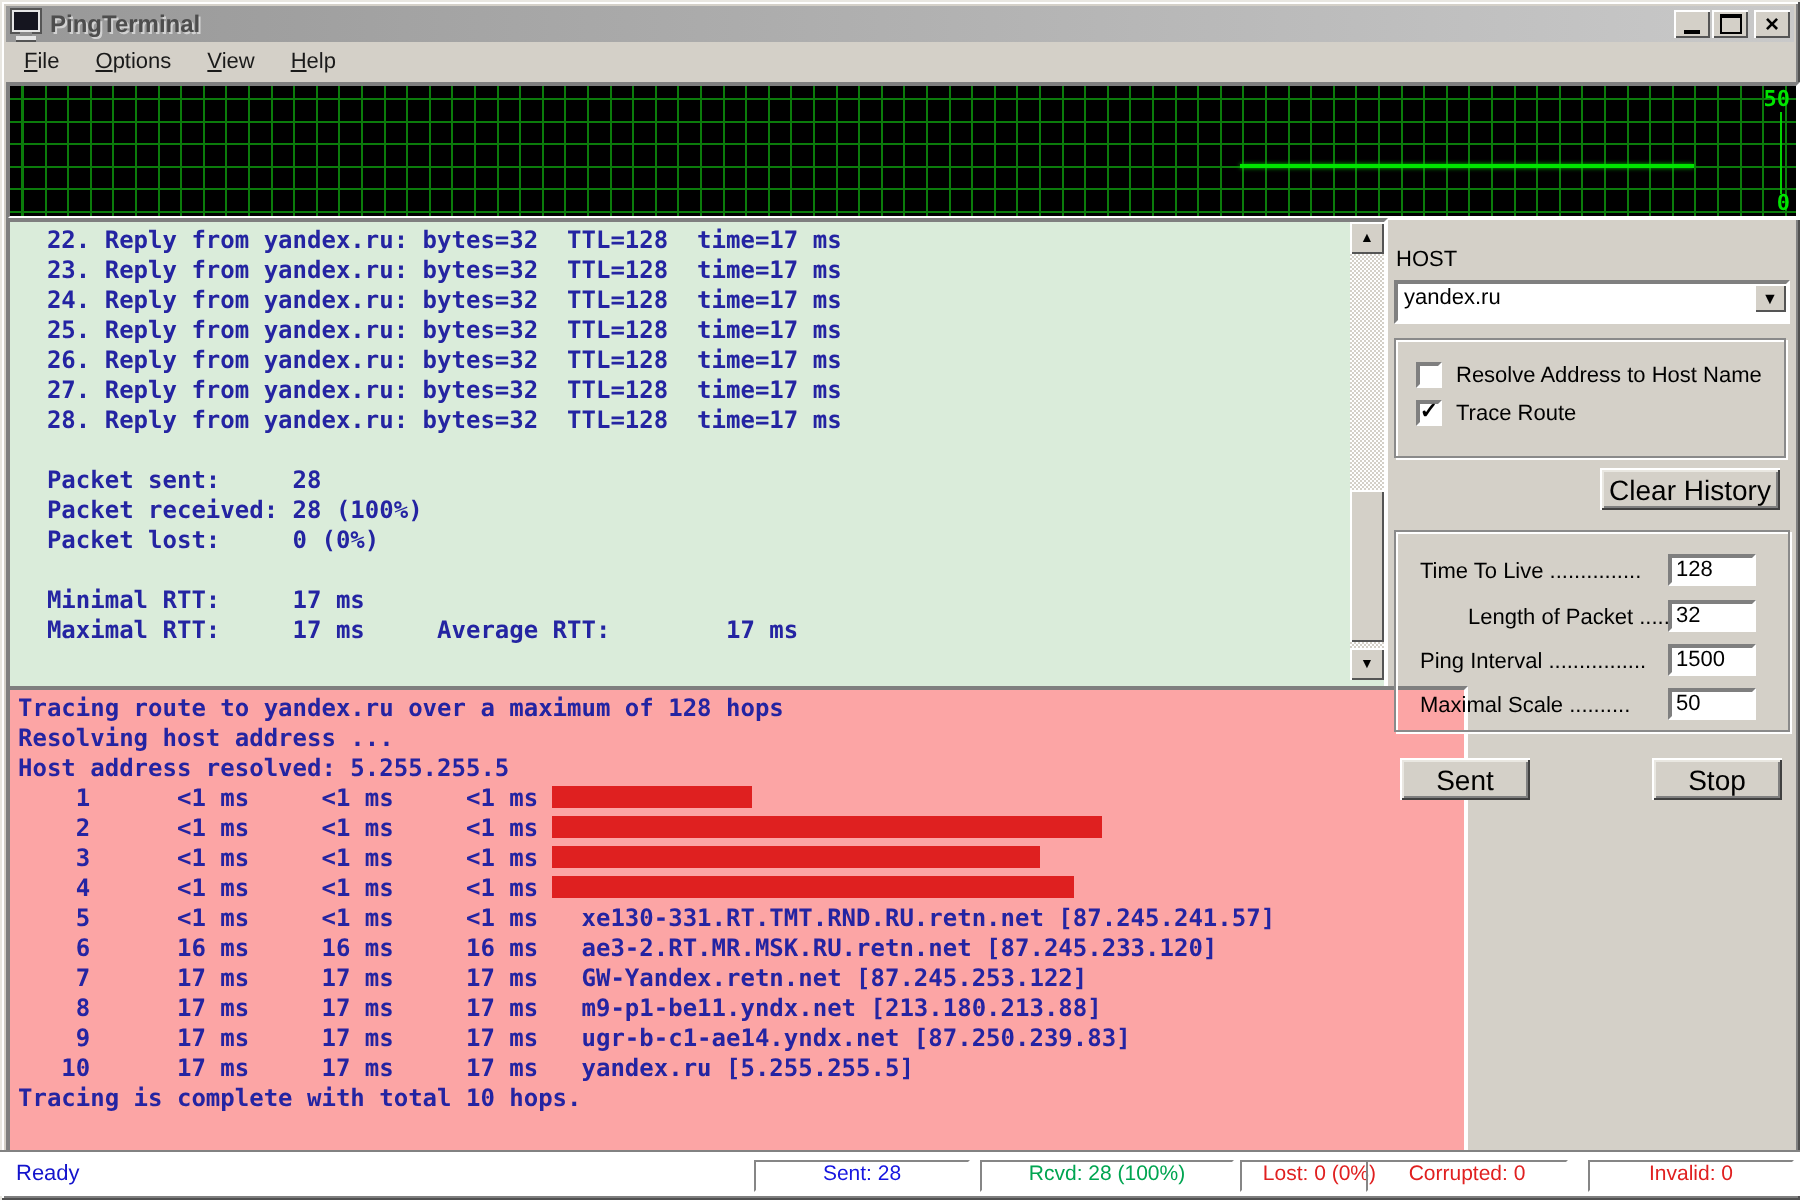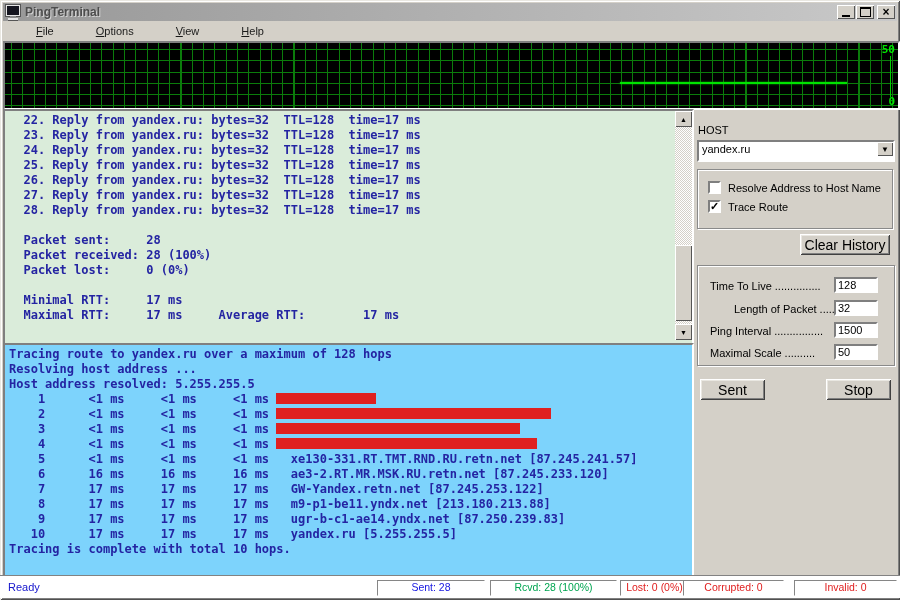--- a/index.html
+++ b/index.html
@@ -24,39 +24,39 @@
     width:18px;height:14px;background:#d4d0c8;margin-left:1px;
     box-shadow: inset 1px 1px 0 #ffffff, inset -1px -1px 0 #555555;
     display:flex;align-items:center;justify-content:center;position:relative;
   }
   .wbtn.close{margin-left:3px;}
   .glyph-min{width:8px;height:2px;background:#000;margin-top:7px;}
   .glyph-max{width:9px;height:7px;border:1px solid #000;border-top:2px solid #000;}
   .glyph-close{font-size:12px;font-weight:bold;color:#000;line-height:12px;}
   
   .menubar{position:absolute;left:3px;top:22px;right:3px;height:18px;display:flex;align-items:center;font-size:11px;color:#1a1a1a;}
-  .menu-item{padding:2px 9px;margin-left:24px;}
+  .menu-item{padding:2px 9px;}
   .menu-item .accel{text-decoration:underline;}
   
   .graph-box{position:absolute;left:3px;top:41px;width:893px;height:65px;
     border:2px solid;border-color:#7f7f7f #ffffff #ffffff #7f7f7f;background:#000;}
   .graph-inner{position:absolute;inset:0;background:#000;
     background-image:
       repeating-linear-gradient(to right, #0b7c0b 0 1px, transparent 1px 11.3px),
       repeating-linear-gradient(to bottom, #0b7c0b 0 1px, transparent 1px 11.3px);
     background-position:6px 0, 0 6px;}
   .graph-line{position:absolute;left:615px;top:39px;width:227px;height:2px;background:#00e400;box-shadow:0 0 2px #00c000;}
   .graph-axis{position:absolute;right:7px;top:13px;bottom:11px;width:1px;background:#00d000;}
   .graph-label{position:absolute;right:3px;font-family:"DejaVu Sans Mono",monospace;font-weight:bold;font-size:11px;color:#00e400;}
   .graph-label.max{top:0;}
   .graph-label.min{bottom:0;}
   
   .pane{position:absolute;left:3px;border:2px solid;border-color:#7f7f7f #ffffff #ffffff #7f7f7f;overflow:hidden;}
   .ping-pane{top:109px;width:687px;height:233px;background:#daecda;}
-  .trace-pane{top:343px;width:687px;height:230px;background:#7dd3fc;}
+  .trace-pane{top:343px;width:687px;height:230px;background:#fca5a5;padding-left:40px;}
   .mono, .mline{font-family:"DejaVu Sans Mono",monospace;font-weight:bold;font-size:12px;line-height:15px;color:#2424a2;white-space:pre;margin:0;}
   .pane-content{position:absolute;left:4px;top:2px;right:0;}
   .redbar{display:inline-block;height:11px;background:#df2020;vertical-align:-1px;}
   
   .vscroll{position:absolute;top:0;right:0;width:17px;height:229px;
     background-color:#d4d0c8;
     background-image:linear-gradient(45deg,#fff 25%,transparent 25%,transparent 75%,#fff 75%),linear-gradient(45deg,#fff 25%,transparent 25%,transparent 75%,#fff 75%);
     background-size:2px 2px;background-position:0 0,1px 1px;}
   .sbtn{position:absolute;left:0;width:17px;height:16px;background:#d4d0c8;
     box-shadow: inset 1px 1px 0 #ffffff, inset -1px -1px 0 #555555;
@@ -217,18 +217,18 @@
     <input class="field-input" style="left: 136px; top: 78px;" value="50">
   </div>
 
   <div class="btn" style="left:700px;top:379px;width:65px;height:21px;">Sent</div>
   <div class="btn" style="left:826px;top:379px;width:65px;height:21px;">Stop</div>
 
   <div class="statusbar">
     <div class="status-ready" style="color: rgb(20, 20, 204);">Ready</div>
     <div class="spanel sp-sent" style="color: rgb(22, 22, 224);">Sent: 28</div>
     <div class="spanel sp-rcvd" style="color: rgb(0, 165, 81);">Rcvd: 28 (100%)</div>
-    <div class="spanel sp-lost" style="color: rgb(224, 32, 32);">Lost: 0 (0%)</div>
+    <div class="spanel sp-lost" style="color: rgb(224, 32, 32); text-align: right;">Lost: 0 (0%)</div>
     <div class="spanel sp-corr" style="color: rgb(224, 32, 32);">Corrupted: 0</div>
     <div class="spanel sp-inv" style="color: rgb(224, 32, 32);">Invalid: 0</div>
   </div>
 
 </div>
 
 </body></html>

